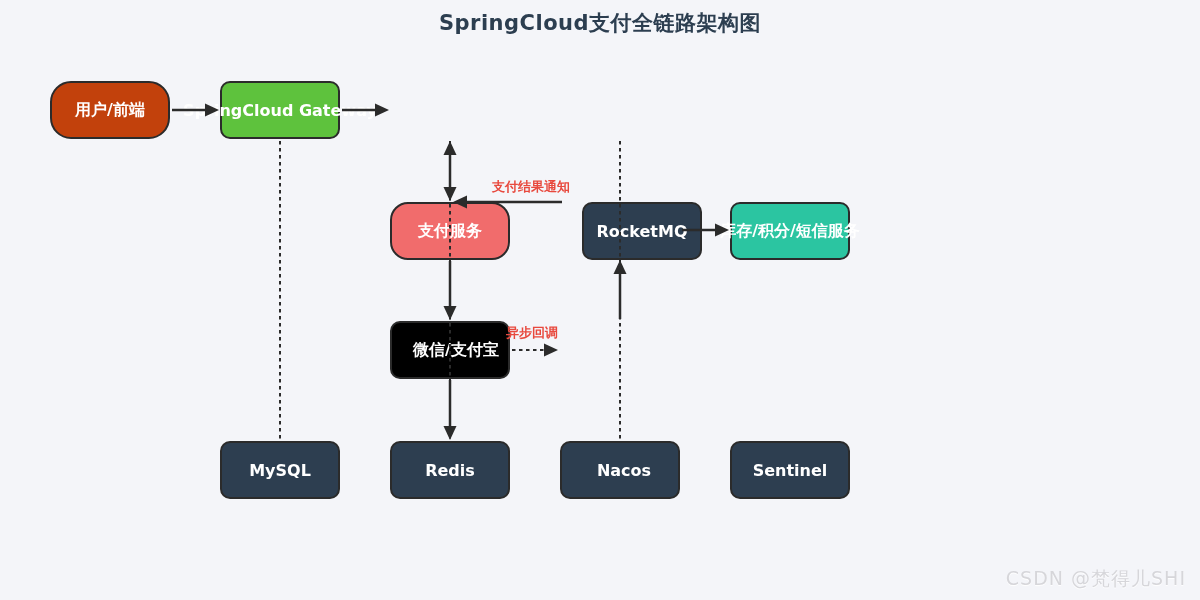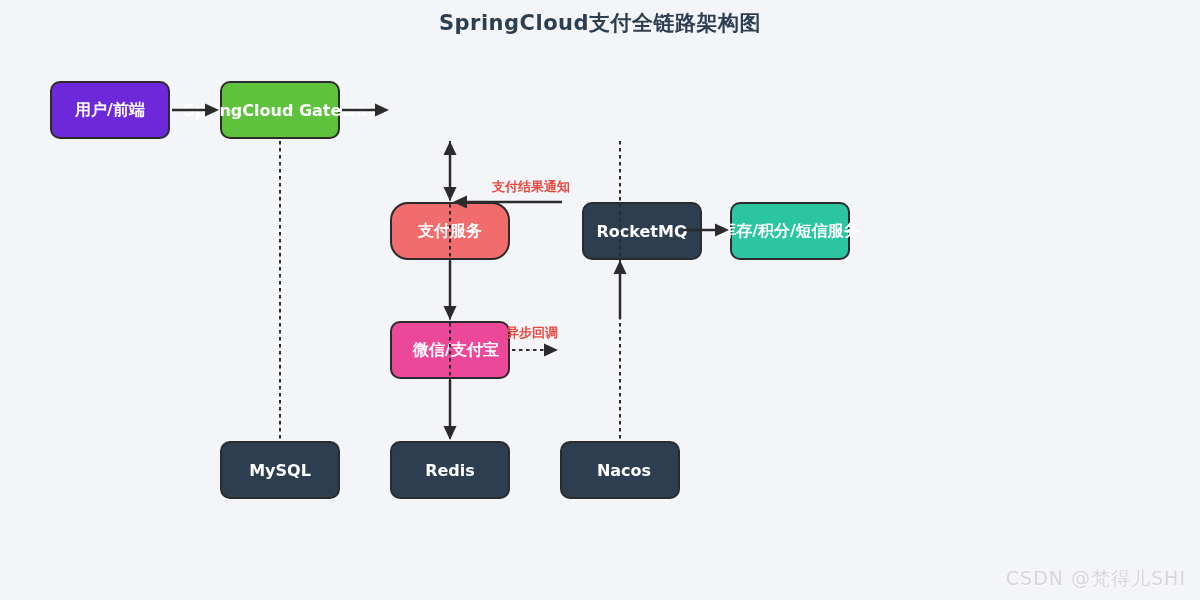--- a/index.html
+++ b/index.html
@@ -66,29 +66,30 @@
     text-shadow:0 1px 1px #ffffff;
   }
 </style>
 </head>
 <body>
 
 <div class="canvas">
 
   <div class="title">SpringCloud支付全链路架构图</div>
 
-  <div class="node n-user" style="background-color: #6d28d9;">用户/前端</div>
+  <div class="node n-user" style="background-color: #c2410c; border-radius: 21px;">用户/前端</div>
   <div class="node n-gateway" style="background-color: rgb(94, 194, 61);">SpringCloud Gateway</div>
   <div class="node n-payment" style="background-color: rgb(241, 108, 108); border-radius: 18px;">支付服务</div>
   <div class="node n-rocketmq" style="background-color: rgb(45, 62, 80);">RocketMQ</div>
   <div class="node n-inventory" style="background-color: rgb(43, 197, 161);">库存/积分/短信服务</div>
-  <div class="node n-wechat" style="background-color: #ec4899; padding-left: 12px;">微信/支付宝</div>
+  <div class="node n-wechat" style="background-color: #000000; padding-left: 12px;">微信/支付宝</div>
   <div class="node n-mysql" style="background-color: rgb(45, 62, 80);">MySQL</div>
   <div class="node n-redis" style="background-color: rgb(45, 62, 80);">Redis</div>
   <div class="node n-nacos" style="background-color: rgb(45, 62, 80);">Nacos</div>
+  <div class="node n-sentinel" style="background-color: rgb(45, 62, 80);">Sentinel</div>
 
   <svg class="edges" viewBox="0 0 1200 600">
 
     <line class="dash-line" x1="280" y1="141" x2="280" y2="440"></line>
     <line class="dash-line" x1="450" y1="141" x2="450" y2="440"></line>
     <line class="dash-line" x1="620" y1="141" x2="620" y2="440"></line>
 
     <line class="solid-line" x1="172" y1="110" x2="208" y2="110"></line>
     <polygon class="head" points="219,110 205,103.5 205,116.5"></polygon>
 

